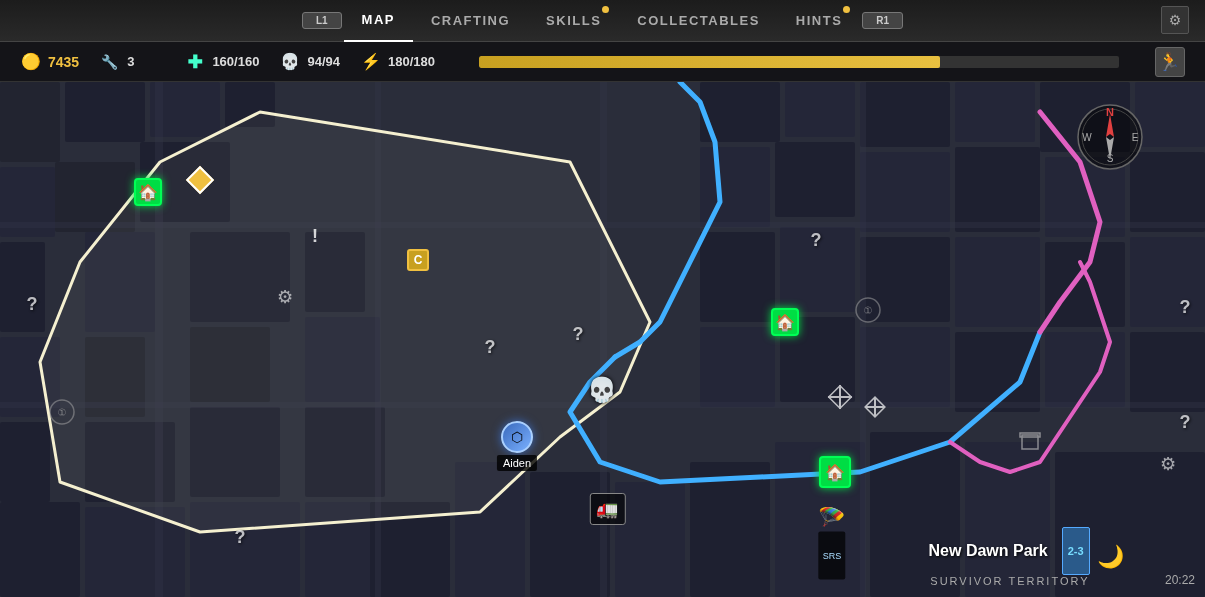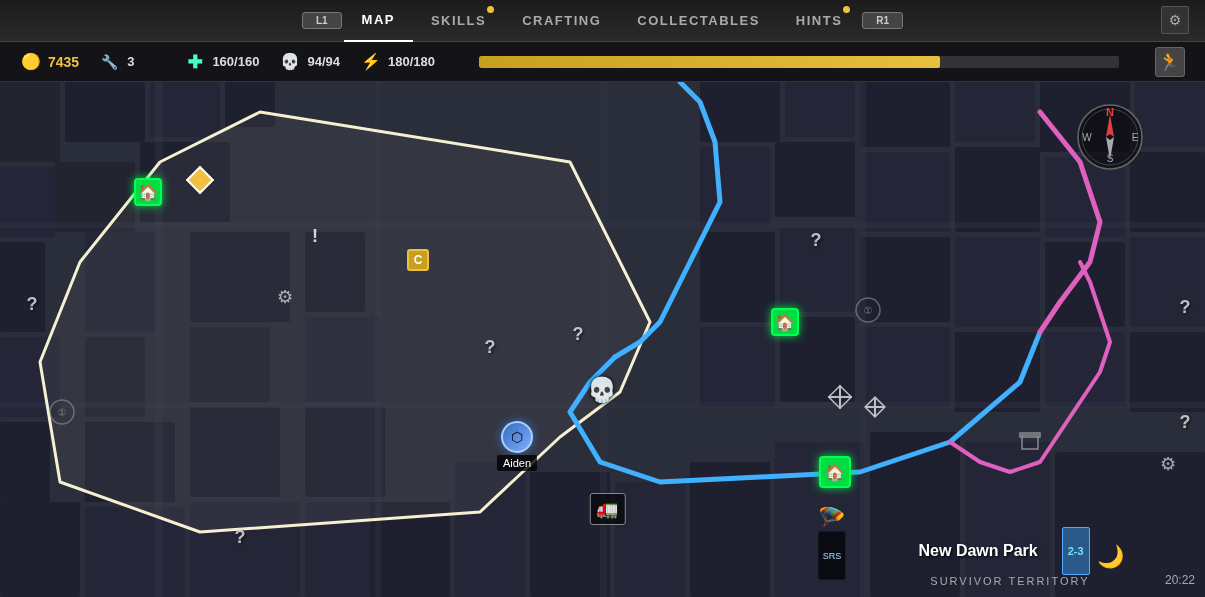--- a/index.html
+++ b/index.html
@@ -298,26 +298,26 @@
   </style>
 </head>
 <body>
 
 <div id="top-nav">
   <div class="nav-btn r-btn">L1</div>
 
   <div class="nav-item active">
     <span>MAP</span>
   </div>
+  <div class="nav-item">
+    <span>CRAFTING</span>
+  </div>
   <div class="nav-item" style="position:relative;">
     <span>SKILLS</span>
     <span class="dot"></span>
-  </div>
-  <div class="nav-item">
-    <span>CRAFTING</span>
   </div>
   <div class="nav-item">
     <span>COLLECTABLES</span>
   </div>
   <div class="nav-item" style="position:relative;">
     <span>HINTS</span>
     <span class="dot"></span>
   </div>
 
   <div class="nav-btn r-btn">R1</div>
@@ -556,21 +556,21 @@
       <text x="12" y="39" fill="#aaa" font-size="10" text-anchor="middle">W</text>
 
       <polygon points="35,12 31,35 35,32 39,35" fill="#e04040"></polygon>
       <polygon points="35,58 31,35 35,38 39,35" fill="#aaa"></polygon>
     </svg>
   </div>
 
   <div id="bottom-info">
     <div style="display:flex; align-items:center; justify-content:flex-end; gap:8px;">
       <div>
-        <div style="display:flex; align-items:center; justify-content:flex-end; gap:18px;">
+        <div style="display:flex; align-items:center; justify-content:flex-end; gap:8px;">
           <span class="location-name">New Dawn Park</span>
           <span class="zone-badge">2-3</span>
         </div>
         <div class="territory-label">SURVIVOR TERRITORY</div>
       </div>
       <div style="font-size:22px; color:#88aacc;">🌙</div>
     </div>
   </div>
 
   <div id="time-display">

